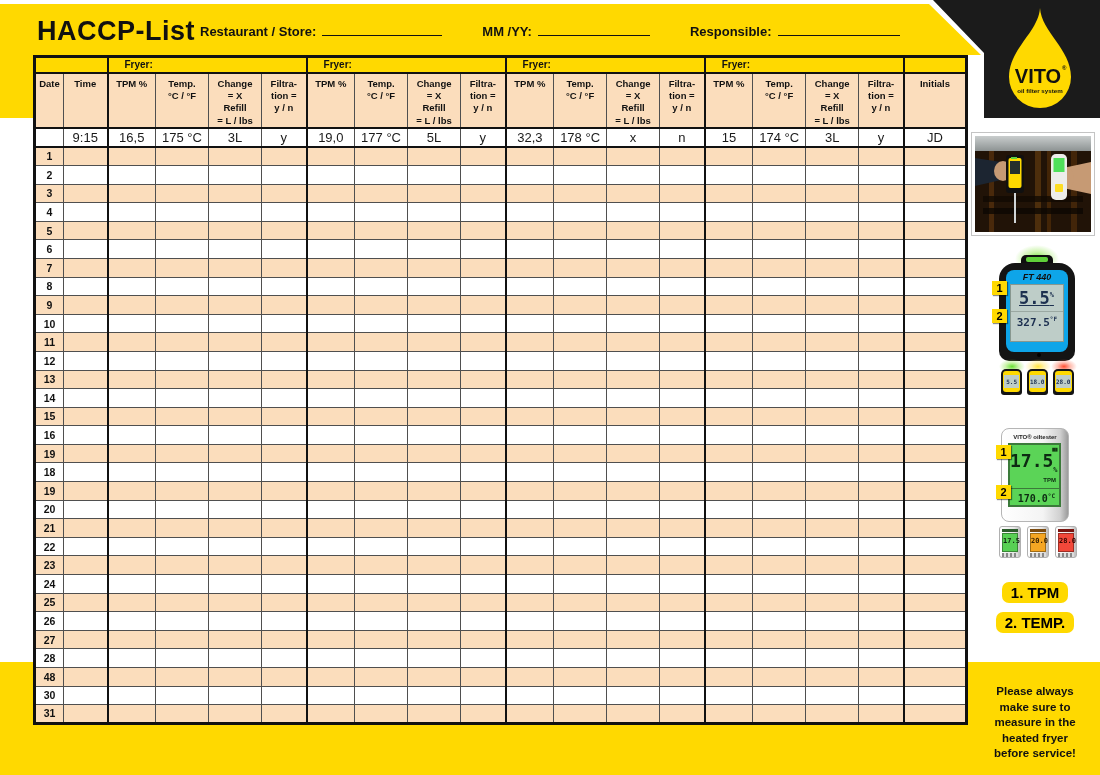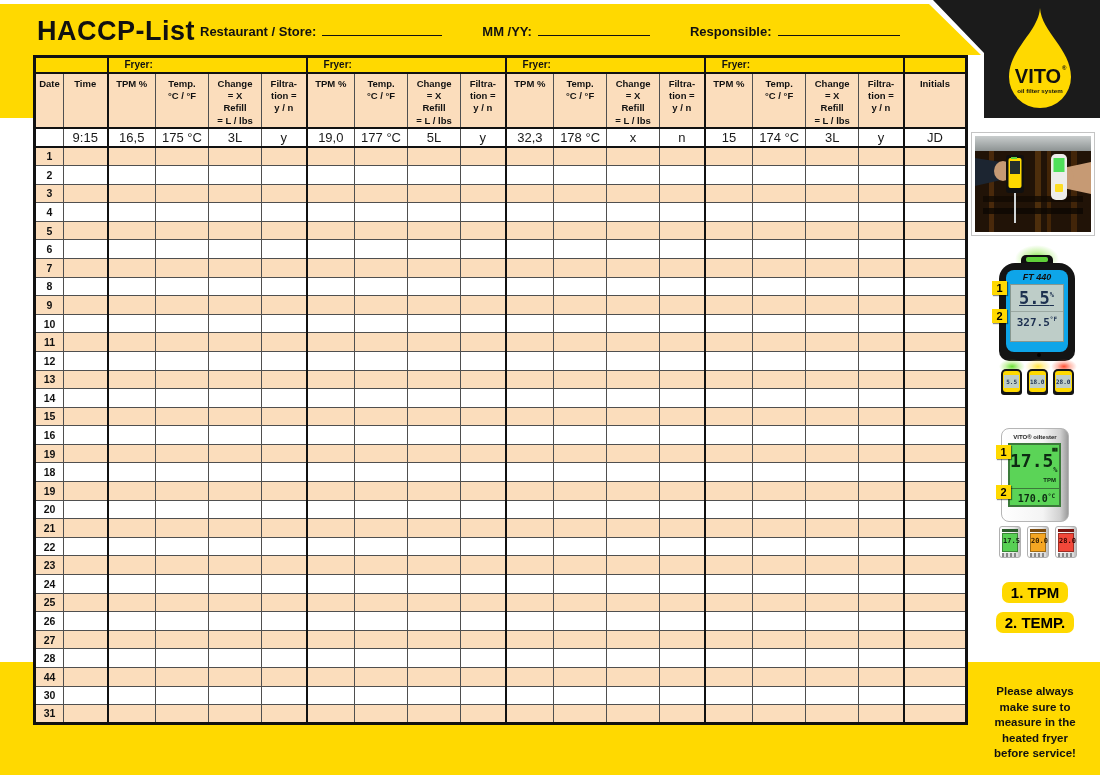--- a/index.html
+++ b/index.html
@@ -819,21 +819,21 @@
         <td></td>
         <td></td>
         <td></td>
         <td class="sep"></td>
         <td></td>
         <td></td>
         <td></td>
         <td class="sep"></td>
       </tr>
       <tr class="day-row shaded">
-        <td class="date">44</td>
+        <td class="date">48</td>
         <td></td>
         <td class="sep"></td>
         <td></td>
         <td></td>
         <td></td>
         <td class="sep"></td>
         <td></td>
         <td></td>
         <td></td>
         <td class="sep"></td>

